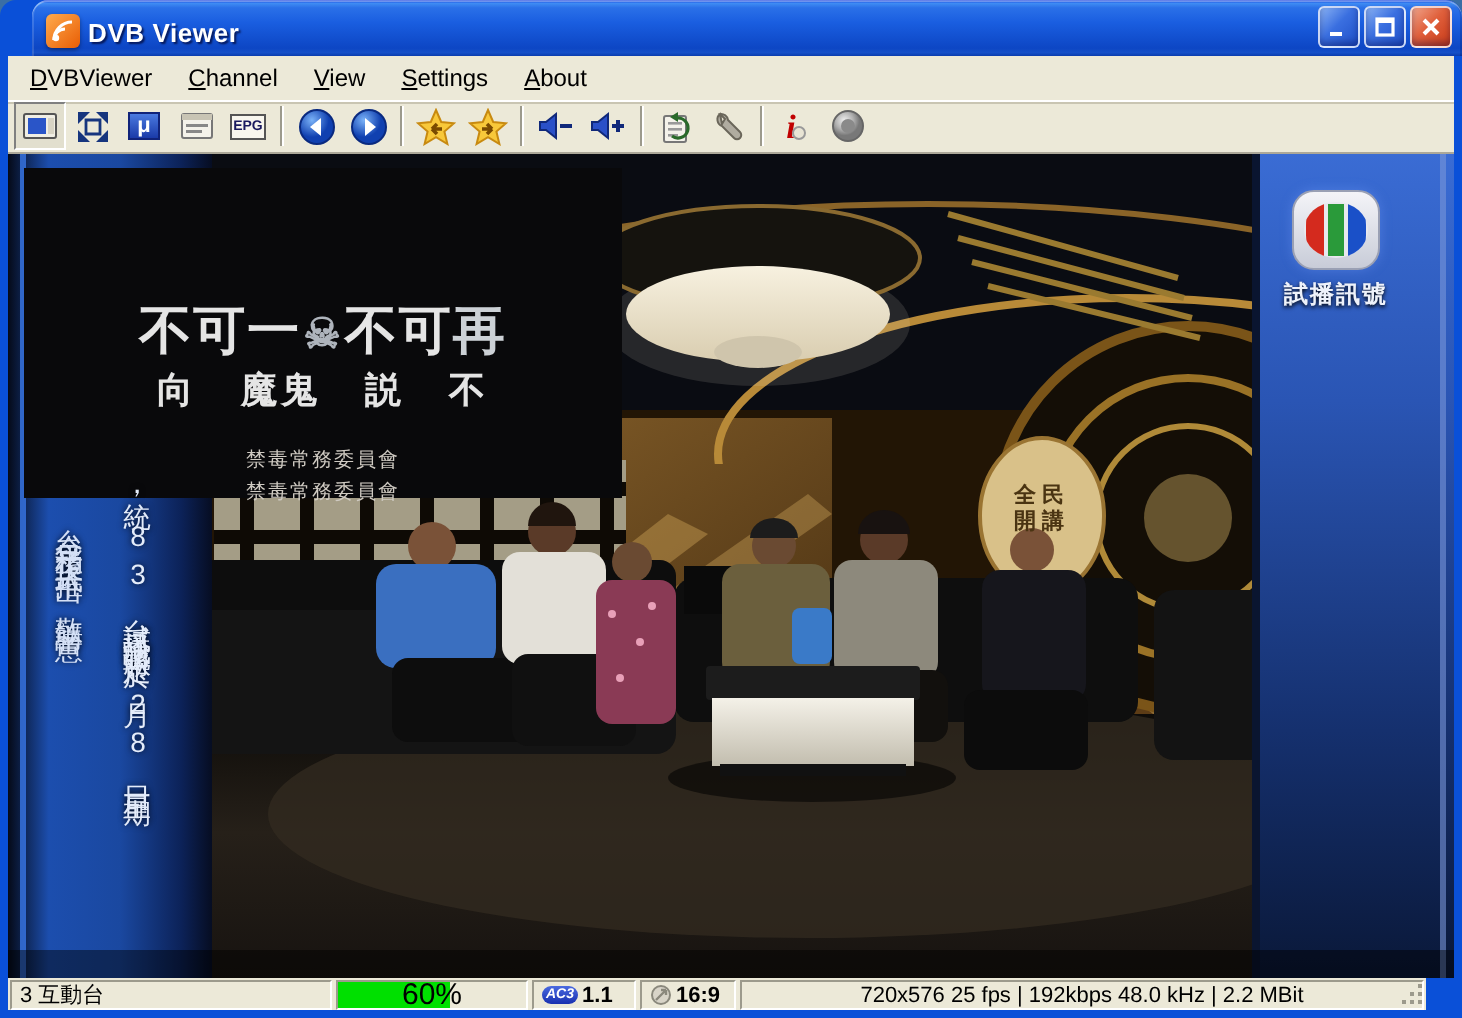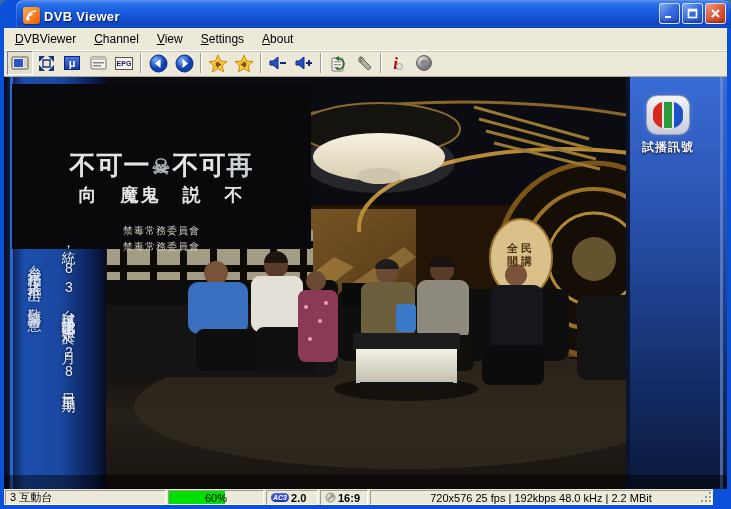--- a/index.html
+++ b/index.html
@@ -89,21 +89,21 @@
     position:absolute;left:4px;right:18px;bottom:4px;height:16px;
     background:#ece9d8;display:flex;align-items:stretch;font-size:11px;color:#000;
     padding:1px 1px 0 1px;
   }
   .sp{border:1px solid;border-color:#9c9a8c #ffffff #ffffff #9c9a8c;
      display:flex;align-items:center;padding:0 4px;margin-right:2px;overflow:hidden;white-space:nowrap;}
   .sp-channel{width:161px;}
   .sp-progress{width:96px;position:relative;padding:0;}
   .progress-fill{position:absolute;left:0;top:0;bottom:0;background:#00e000;}
   .progress-label{position:absolute;inset:0;display:flex;align-items:center;justify-content:center;
-     font-size:11px;color:#000;z-index:2;}
+     font-size:15px;color:#000;z-index:2;}
   .sp-audio{width:52px;justify-content:flex-start;gap:2px;font-weight:bold;}
   .sp-aspect{width:48px;gap:2px;font-weight:bold;}
   .sp-info{flex:1;justify-content:center;margin-right:0;}
   .ac3-badge{background:linear-gradient(180deg,#4a6ae0,#1830b0);color:#fff;font-size:7px;
      font-weight:bold;font-style:italic;border-radius:5px;padding:1px 2px;line-height:1;flex:0 0 auto;}
   .grip{position:absolute;right:0px;bottom:1px;width:13px;height:13px;}
 </style>
 </head>
 <body>
 
@@ -420,21 +420,21 @@
   </div>
 
   <div class="statusbar">
     <div class="sp sp-channel">3 互動台</div>
     <div class="sp sp-progress">
       <div class="progress-fill" style="width: 60%;"></div>
       <div class="progress-label">60%</div>
     </div>
     <div class="sp sp-audio">
       <span class="ac3-badge">AC3</span>
-      <span>2.0</span>
+      <span>1.1</span>
     </div>
     <div class="sp sp-aspect">
       <svg width="11" height="11" viewBox="0 0 11 11">
           <circle cx="5.5" cy="5.5" r="4.5" fill="#d8d4c8" stroke="#8a887c"></circle>
           <path d="M3 8 L8 3 M8 3 L5.5 3 M8 3 L8 5.5" stroke="#8a887c" stroke-width="1.2" fill="none"></path>
         </svg>
       <span>16:9</span>
     </div>
     <div class="sp sp-info">720x576 25 fps | 192kbps 48.0 kHz | 2.2 MBit</div>
     <svg class="grip" width="13" height="13" viewBox="0 0 13 13">

